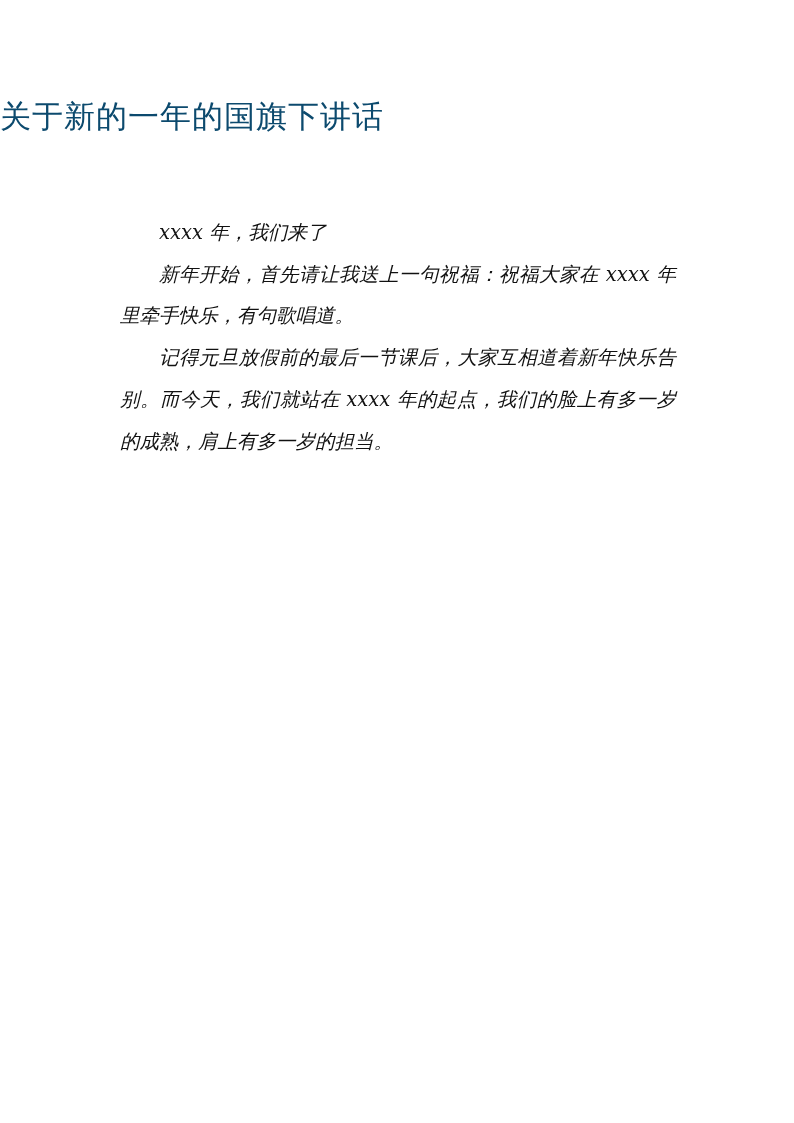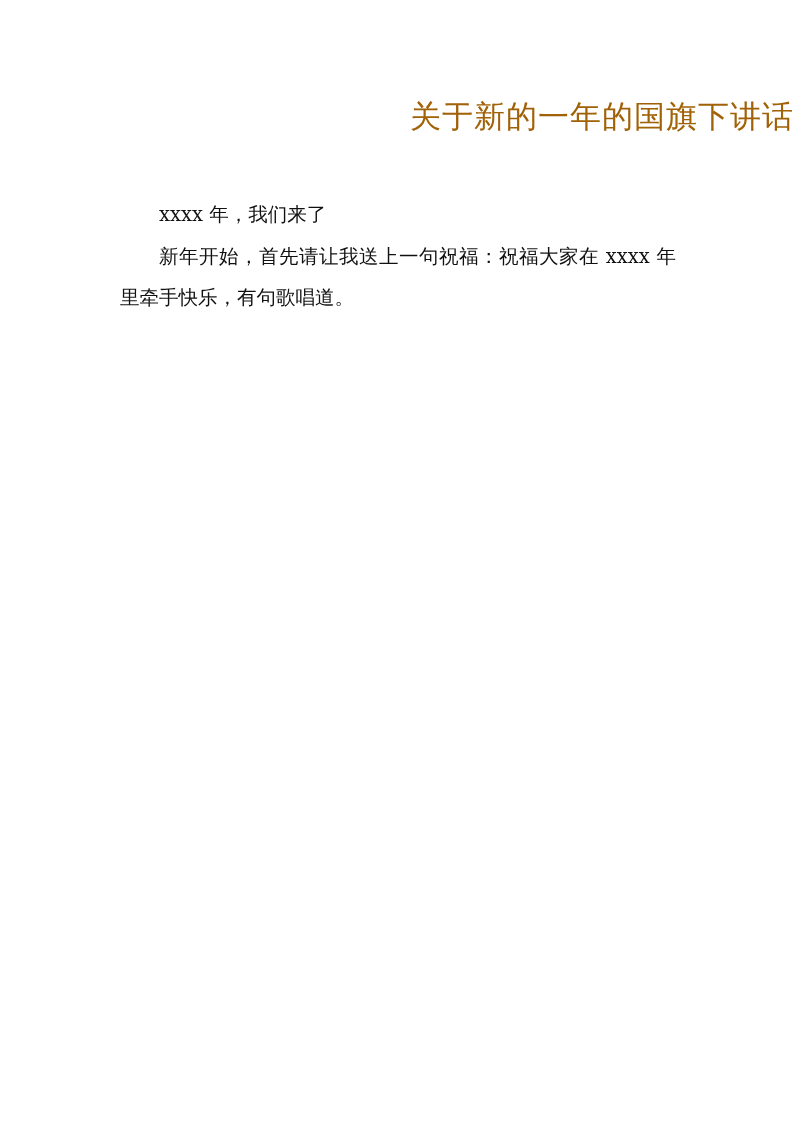--- a/index.html
+++ b/index.html
@@ -1,24 +1,25 @@
 <!DOCTYPE html>
 <html><head>
 <meta charset="utf-8">
 <style>
   html, body { margin: 0; padding: 0; background: #ffffff; }
   body { width: 794px; height: 1123px; overflow: hidden; position: relative;
          font-family: "DejaVu Serif", "Liberation Serif", serif; color: #111; }
-  .title { position: absolute; top: 96px; left: 0; width: 794px; text-align: right;
-           font-size: 31px; font-weight: 400; letter-spacing: 1px; color: #a16207; }
-  .body { position: absolute; top: 194px; left: 120px; width: 556px;
-          font-size: 19.5px; line-height: 41.7px; }
+  .title { position: absolute; top: 96px; left: 0; width: 794px; text-align: left;
+           font-size: 31px; font-weight: 400; letter-spacing: 1px; color: #0c4a6e; }
+  .body { position: absolute; top: 212px; left: 120px; width: 556px;
+          font-size: 19.5px; line-height: 41.7px; font-style: italic; }
   .p { margin: 0; text-align: justify; text-indent: 2em; }
 </style>
 </head>
 <body>
 
 <div class="title">关于新的一年的国旗下讲话</div>
 
 <div class="body">
   <p class="p">xxxx 年，我们来了</p>
   <p class="p">新年开始，首先请让我送上一句祝福：祝福大家在 xxxx 年里牵手快乐，有句歌唱道。</p>
+  <p class="p">记得元旦放假前的最后一节课后，大家互相道着新年快乐告别。而今天，我们就站在 xxxx 年的起点，我们的脸上有多一岁的成熟，肩上有多一岁的担当。</p>
 </div>
 
 </body></html>

